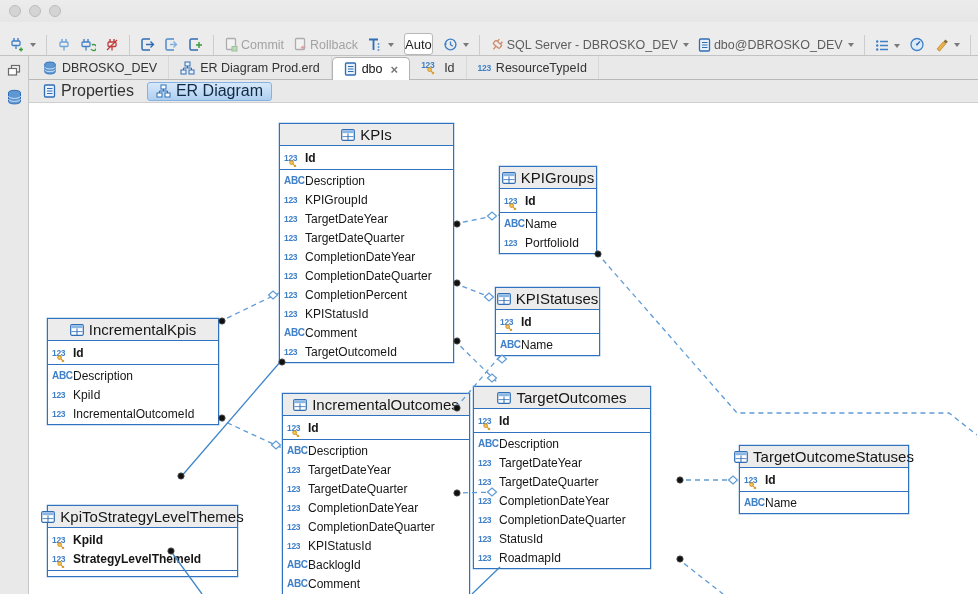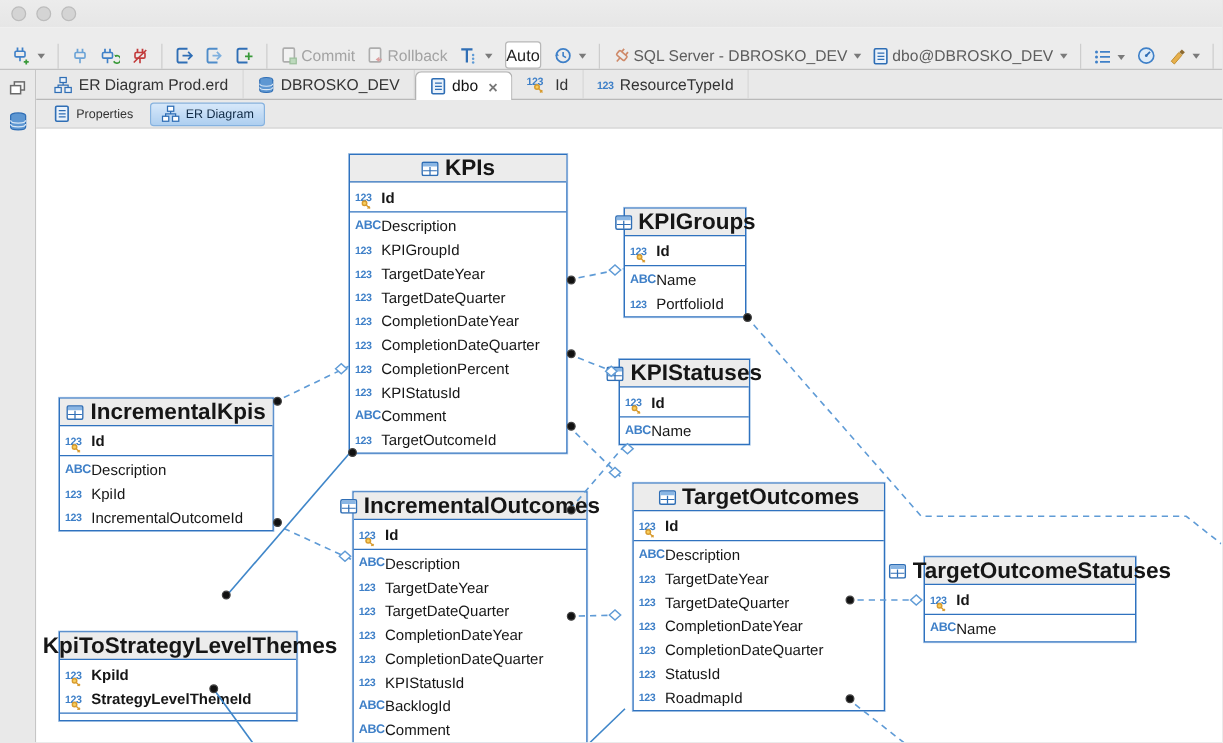--- a/index.html
+++ b/index.html
@@ -19,26 +19,26 @@
   .tlabel.dis{color:#a3a3a3;}
   
   .mid{position:absolute;top:56px;left:0;right:0;bottom:0;display:flex;}
   .side{width:29px;background:#e9e9e9;border-right:1px solid #c6c6c6;display:flex;flex-direction:column;align-items:center;padding-top:8px;gap:12px;flex:none;}
   .content{flex:1;display:flex;flex-direction:column;min-width:0;}
   .tabrow{height:24px;background:#e9e9e9;border-bottom:1px solid #b9b9b9;display:flex;align-items:flex-end;padding-left:3px;flex:none;}
   .etab{height:23px;display:flex;align-items:center;gap:5px;padding:0 11px;font-size:12.5px;color:#333;border-right:1px solid #d8d8d8;}
   .etab.active{background:#ffffff;border:1px solid #b2b2b2;border-bottom:none;border-radius:5px 5px 0 0;margin-bottom:-1px;color:#111;}
   .closex{color:#777;font-size:13px;font-weight:bold;margin-left:3px;line-height:1;}
   .subrow{height:23px;background:#e9e9e9;border-bottom:1px solid #cfcfcf;display:flex;align-items:center;padding-left:5px;gap:4px;flex:none;}
-  .stab{height:19px;display:flex;align-items:center;gap:5px;padding:0 8px;font-size:10px;color:#333;border:1px solid transparent;justify-content:center;}
+  .stab{height:19px;display:flex;align-items:center;gap:5px;padding:0 8px;font-size:16px;color:#333;border:1px solid transparent;justify-content:center;}
   .stab.sel{background:linear-gradient(#d7e8fa,#aecff0);border:1px solid #85b2e0;border-radius:3px;color:#102a45;}
   
   .canvas{position:relative;flex:1;background:#fff;overflow:hidden;}
   .erd-table{position:absolute;background:#fff;border:1.5px solid #2f72bf;box-shadow:0 0 0 0.5px #9dbfe4;font-size:12px;color:#161616;z-index:2;}
-  .erd-header{height:22px;background:#ececec;border-bottom:1.5px solid #2f72bf;display:flex;align-items:center;justify-content:center;gap:5px;font-size:18px;padding:0 4px;font-weight:bold;}
+  .erd-header{height:22px;background:#ececec;border-bottom:1.5px solid #2f72bf;display:flex;align-items:center;justify-content:center;gap:5px;font-size:15px;padding:0 4px;}
   .erd-pk{border-bottom:1.5px solid #2f72bf;padding:2px 0;}
   .erd-cols{padding:1px 0;}
   .erd-row{height:19px;display:flex;align-items:center;padding:0 5px 0 4px;white-space:nowrap;overflow:hidden;}
   .ticon{width:21px;flex:none;position:relative;color:#3f80c8;font-weight:bold;letter-spacing:-.3px;}
   .ticon.num{font-size:8.5px;}
   .ticon.str{font-size:10px;}
   .erd-row.pk .cname{font-weight:bold;}
   .cname{font-size:12px;}
   .keyglyph{position:absolute;left:5px;top:7px;}
   svg.rel-overlay{position:absolute;left:0;top:0;z-index:3;pointer-events:none;}
@@ -239,38 +239,38 @@
             <path d="M2.5 7.1c0 1.3 2.7 2.3 6 2.3s6-1 6-2.3M2.5 10.1c0 1.3 2.7 2.3 6 2.3s6-1 6-2.3" stroke="#d7e6f5" stroke-width="1" fill="none"></path>
           </svg>
       </span>
     </div>
 
     <div class="content">
 
       <div class="tabrow">
         <span class="etab">
           <span class="icon">
+            <svg width="14" height="14" viewBox="0 0 14 14">
+                <ellipse cx="7" cy="3" rx="5.2" ry="2" fill="#5e97d2" stroke="#2f6eb5" stroke-width="0.9"></ellipse>
+                <path d="M1.8 3v8c0 1.1 2.3 2 5.2 2s5.2-.9 5.2-2V3" fill="#5e97d2" stroke="#2f6eb5" stroke-width="0.9"></path>
+                <path d="M1.8 6c0 1.1 2.3 2 5.2 2s5.2-.9 5.2-2M1.8 8.7c0 1.1 2.3 2 5.2 2s5.2-.9 5.2-2" stroke="#d7e6f5" stroke-width="0.9" fill="none"></path>
+              </svg>
+          </span>
+          <span>DBROSKO_DEV</span>
+        </span>
+        <span class="etab">
+          <span class="icon">
             <svg width="15" height="14" viewBox="0 0 15 14">
                 <rect x="5" y="1" width="5" height="4" fill="#eaf2fb" stroke="#2f6eb5"></rect>
                 <rect x="1" y="9" width="5" height="4" fill="#eaf2fb" stroke="#2f6eb5"></rect>
                 <rect x="9" y="9" width="5" height="4" fill="#eaf2fb" stroke="#2f6eb5"></rect>
                 <path d="M7.5 5v2M3.5 9V7h8v2" stroke="#2f6eb5" fill="none"></path>
               </svg>
           </span>
           <span>ER Diagram Prod.erd</span>
-        </span>
-        <span class="etab">
-          <span class="icon">
-            <svg width="14" height="14" viewBox="0 0 14 14">
-                <ellipse cx="7" cy="3" rx="5.2" ry="2" fill="#5e97d2" stroke="#2f6eb5" stroke-width="0.9"></ellipse>
-                <path d="M1.8 3v8c0 1.1 2.3 2 5.2 2s5.2-.9 5.2-2V3" fill="#5e97d2" stroke="#2f6eb5" stroke-width="0.9"></path>
-                <path d="M1.8 6c0 1.1 2.3 2 5.2 2s5.2-.9 5.2-2M1.8 8.7c0 1.1 2.3 2 5.2 2s5.2-.9 5.2-2" stroke="#d7e6f5" stroke-width="0.9" fill="none"></path>
-              </svg>
-          </span>
-          <span>DBROSKO_DEV</span>
         </span>
         <span class="etab active">
           <span class="icon">
             <svg width="13" height="14" viewBox="0 0 13 14">
                 <rect x="1.5" y="1" width="10" height="12" rx="1" stroke="#2f6eb5" stroke-width="1.3" fill="#eaf2fb"></rect>
                 <path d="M4 4.5h5.5M4 7h5.5M4 9.5h5.5" stroke="#2f6eb5" stroke-width="1"></path>
               </svg>
           </span>
           <span>dbo</span>
           <span class="closex">×</span>
@@ -554,21 +554,21 @@
               <div class="erd-row">
                 <span class="ticon str">ABC</span>
                 <span class="cname">BacklogId</span>
               </div>
               <div class="erd-row">
                 <span class="ticon str">ABC</span>
                 <span class="cname">Comment</span>
               </div>
             </div>
           </div>
-          <div class="erd-table" style="left: 477px; top: 283px; width: 202px;">
+          <div class="erd-table" style="left: 444px; top: 283px; width: 178px;">
             <div class="erd-header">
               <span class="icon">
                 <svg width="14" height="12" viewBox="0 0 14 12">
                   <rect x="0.7" y="0.7" width="12.6" height="10.6" rx="1.2" fill="#fff" stroke="#2f6eb5" stroke-width="1.2"></rect>
                   <rect x="1.4" y="1.4" width="11.2" height="2.8" fill="#8ab6e4"></rect>
                   <path d="M7 4.5V11" stroke="#2f6eb5" stroke-width="1"></path>
                   <path d="M1.5 7.6h11" stroke="#2f6eb5" stroke-width="0.8"></path>
                 </svg>
               </span>
               <span>TargetOutcomes</span>

